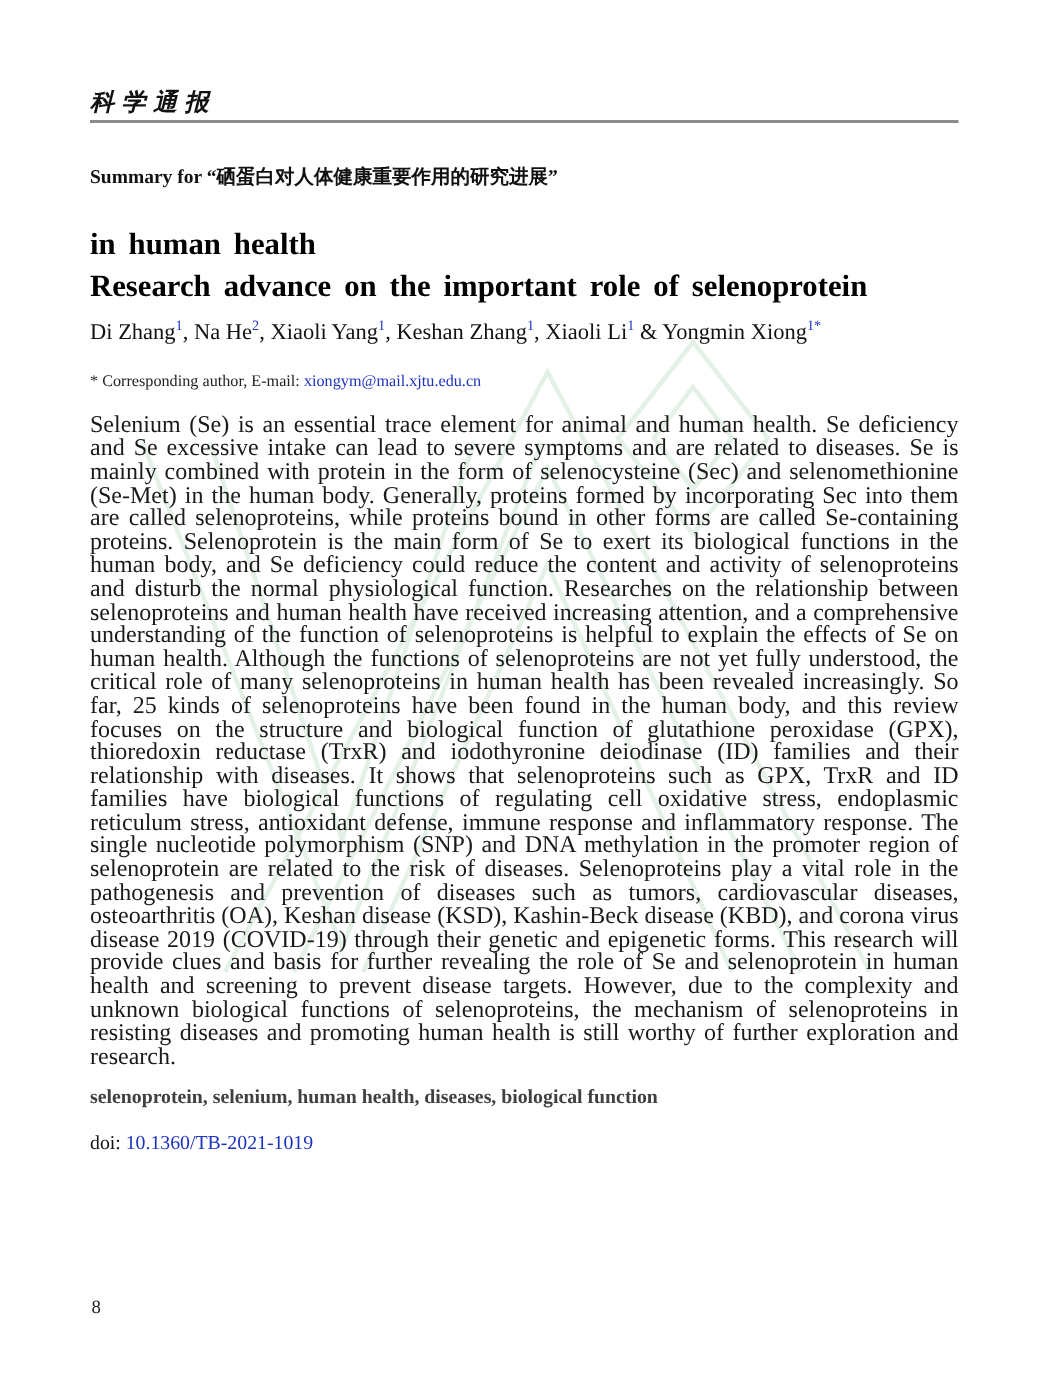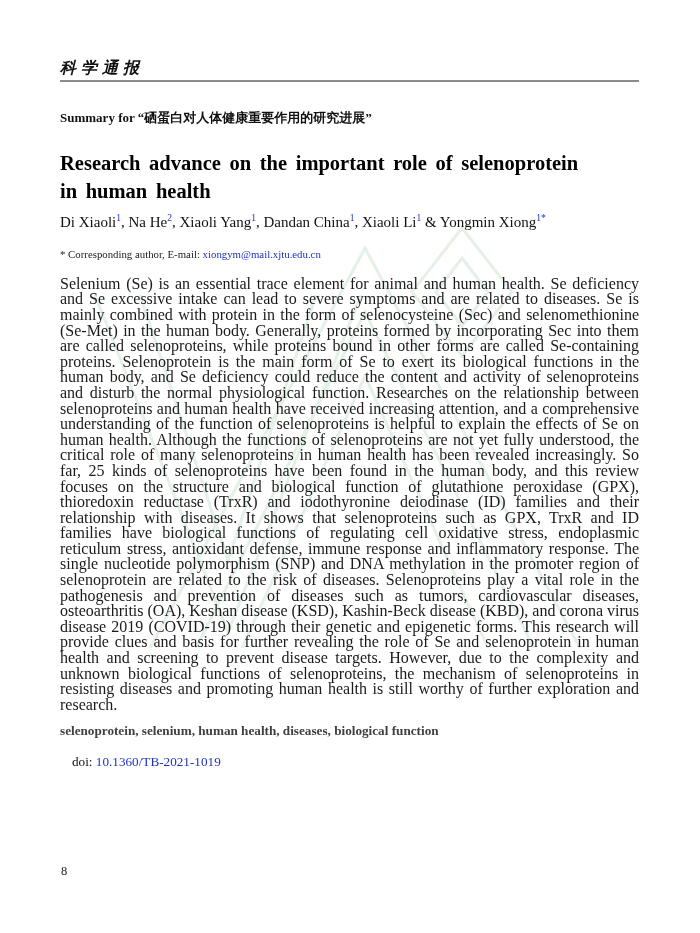--- a/index.html
+++ b/index.html
@@ -37,21 +37,21 @@
 
   .abstract {
     margin-top:15px;
     font-size:16px; line-height:15.6px;
     text-align:justify; text-justify:inter-word;
     color:#1a1a1a;
   }
 
   .keywords { margin-top:11px; font-size:13.2px; font-weight:bold; color:#404040; }
 
-  .doi { margin-top:15px; font-size:13.2px; color:#111;margin-left:12px; }
+  .doi { margin-top:15px; font-size:13.2px; color:#111; }
 
   .pageno { position:absolute; left:61px; top:864px; z-index:1; font-size:12.5px; color:#222; }
 </style>
 </head>
 <body>
 
 <div class="page">
 
   <svg class="watermark" width="700" height="933" viewBox="0 0 700 933" aria-hidden="true">
     <g fill="none" stroke="#e3f1e6" stroke-width="3">
@@ -69,25 +69,25 @@
 
     <div class="masthead">
       <span class="logo">科学通报</span>
     </div>
 
     <div class="summary">
       <span>Summary for </span><span>“硒蛋白对人体健康重要作用的研究进展”</span>
     </div>
 
     <h1 class="title" style="margin:23px 0 0 0;">
+      <span class="tline">in human health</span>
       <span class="tline">Research advance on the important role of selenoprotein</span>
-      <span class="tline">in human health</span>
     </h1>
 
-    <div class="authors"><span>Di Xiaoli</span><sup>1</sup><span>, </span><span>Na He</span><sup>2</sup><span>, </span><span>Xiaoli Yang</span><sup>1</sup><span>, </span><span>Dandan China</span><sup>1</sup><span>, </span><span>Xiaoli Li</span><sup>1</sup><span> &amp; </span><span>Yongmin Xiong</span><sup>1*</sup></div>
+    <div class="authors"><span>Di Zhang</span><sup>1</sup><span>, </span><span>Na He</span><sup>2</sup><span>, </span><span>Xiaoli Yang</span><sup>1</sup><span>, </span><span>Keshan Zhang</span><sup>1</sup><span>, </span><span>Xiaoli Li</span><sup>1</sup><span> &amp; </span><span>Yongmin Xiong</span><sup>1*</sup></div>
 
     <div class="affs">
       </div>
 
     <div class="corr">
       <span>* Corresponding author, E-mail: </span><a class="blue-link">xiongym@mail.xjtu.edu.cn</a>
     </div>
 
     <p class="abstract" style="margin:15px 0 0 0;">Selenium (Se) is an essential trace element for animal and human health. Se deficiency and Se excessive intake can lead to severe symptoms and are related to diseases. Se is mainly combined with protein in the form of selenocysteine (Sec) and selenomethionine (Se-Met) in the human body. Generally, proteins formed by incorporating Sec into them are called selenoproteins, while proteins bound in other forms are called Se-containing proteins. Selenoprotein is the main form of Se to exert its biological functions in the human body, and Se deficiency could reduce the content and activity of selenoproteins and disturb the normal physiological function. Researches on the relationship between selenoproteins and human health have received increasing attention, and a comprehensive understanding of the function of selenoproteins is helpful to explain the effects of Se on human health. Although the functions of selenoproteins are not yet fully understood, the critical role of many selenoproteins in human health has been revealed increasingly. So far, 25 kinds of selenoproteins have been found in the human body, and this review focuses on the structure and biological function of glutathione peroxidase (GPX), thioredoxin reductase (TrxR) and iodothyronine deiodinase (ID) families and their relationship with diseases. It shows that selenoproteins such as GPX, TrxR and ID families have biological functions of regulating cell oxidative stress, endoplasmic reticulum stress, antioxidant defense, immune response and inflammatory response. The single nucleotide polymorphism (SNP) and DNA methylation in the promoter region of selenoprotein are related to the risk of diseases. Selenoproteins play a vital role in the pathogenesis and prevention of diseases such as tumors, cardiovascular diseases, osteoarthritis (OA), Keshan disease (KSD), Kashin-Beck disease (KBD), and corona virus disease 2019 (COVID-19) through their genetic and epigenetic forms. This research will provide clues and basis for further revealing the role of Se and selenoprotein in human health and screening to prevent disease targets. However, due to the complexity and unknown biological functions of selenoproteins, the mechanism of selenoproteins in resisting diseases and promoting human health is still worthy of further exploration and research.</p>
 

